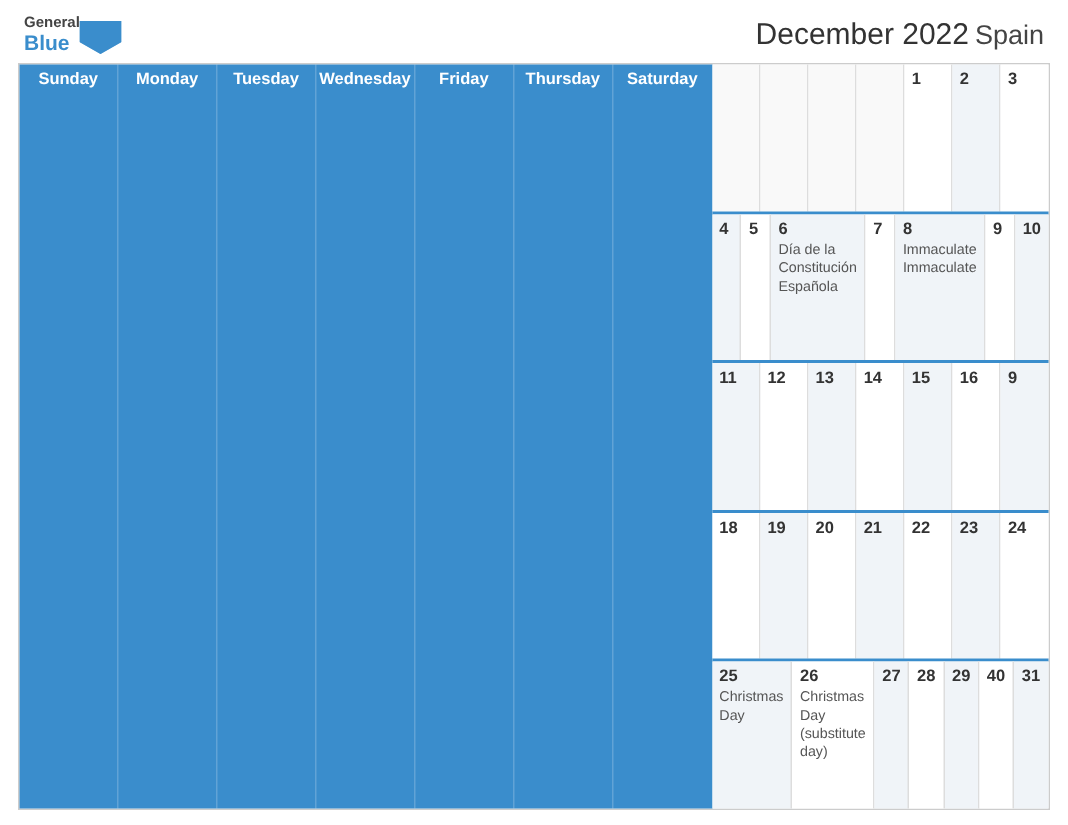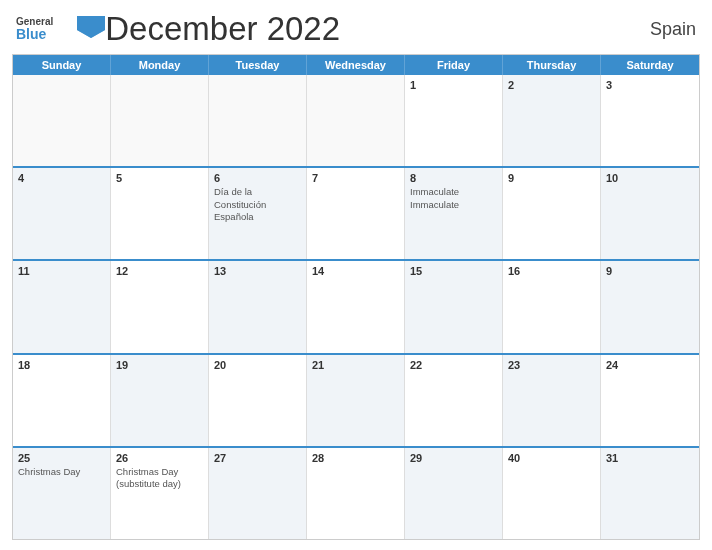--- a/index.html
+++ b/index.html
@@ -25,25 +25,24 @@
     .header {
       display: flex;
       align-items: center;
       justify-content: space-between;
       margin-bottom: 6px;
       padding: 0 4px;
     }
 
     .logo {
       display: flex;
-      align-items: flex-start;
+      align-items: flex-end;
       font-size: 11px;
       font-weight: bold;
       color: #555;
-      gap: 24px;
     }
 
     .logo-text {
       display: flex;
       flex-direction: column;
       line-height: 1.1;
     }
 
     .logo-general {
       font-size: 10px;
@@ -51,40 +50,40 @@
       color: #444;
     }
 
     .logo-blue {
       font-size: 14px;
       font-weight: bold;
       color: #3a8dcc;
     }
 
     .month-title {
-      font-size: 33px;
+      font-size: 20px;
       font-weight: normal;
       color: #333;
-      text-align: left;
+      text-align: right;
       flex: 1;
     }
 
     .country-name {
       font-size: 18px;
       color: #444;
       font-weight: normal;
       min-width: 50px;
       text-align: right;
     }
 
     
     .calendar {
       flex: 1;
       display: flex;
-      flex-direction: column;
+      flex-direction: row;
       border: 1px solid #ccc;
     }
 
     .day-headers {
       display: grid;
       grid-template-columns: repeat(7, 1fr);
       background: #3a8dcc;
     }
 
     .day-header {

